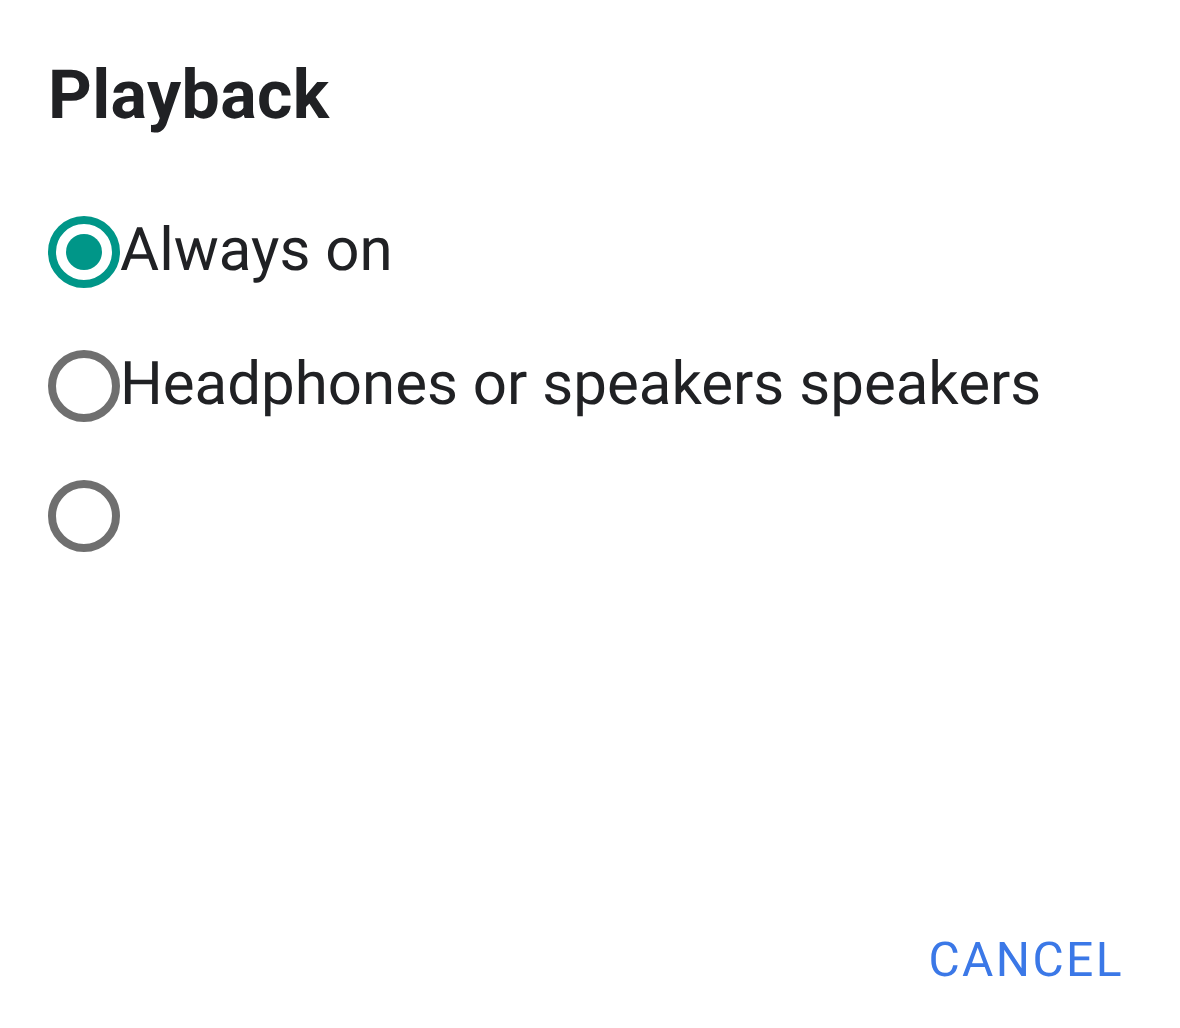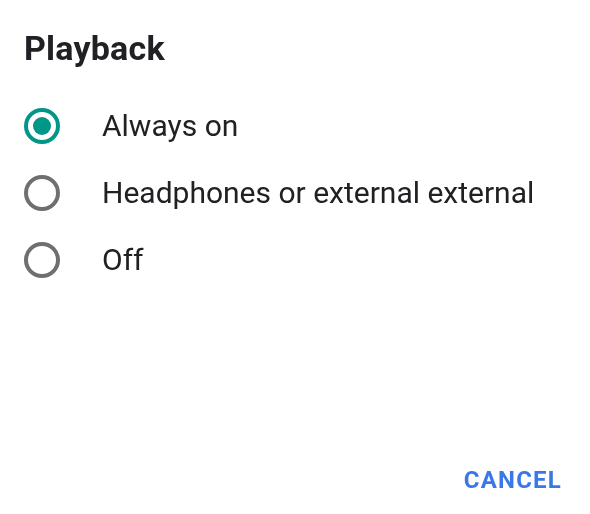--- a/index.html
+++ b/index.html
@@ -23,21 +23,20 @@
       margin-bottom: 38px;
     }
     .options {
       display: flex;
       flex-direction: column;
       gap: 28px;
     }
     .option {
       display: flex;
       align-items: center;
-      gap: 42px;
       cursor: pointer;
     }
     .radio {
       width: 36px;
       height: 36px;
       border-radius: 50%;
       border: 4px solid #6f6f6f;
       flex-shrink: 0;
       position: relative;
     }
@@ -60,21 +59,21 @@
       line-height: 1.3;
       color: #202124;
     }
     .actions {
       position: absolute;
       bottom: 20px;
       right: 28px;
     }
     .cancel-btn {
       font-size: 24px;
-      font-weight: 700;
+      font-weight: 400;
       letter-spacing: 1.2px;
       color: #3b78e7;
       background: none;
       border: none;
       cursor: pointer;
       text-transform: uppercase;
       font-family: inherit;
     }
   </style>
 </head>
@@ -82,23 +81,22 @@
 
 <h1 class="title">Playback</h1>
 
 <div class="options">
   <div class="option">
     <span class="radio selected"></span>
     <span class="option-label">Always on</span>
   </div>
   <div class="option">
     <span class="radio"></span>
-    <span class="option-label">Headphones or external external</span>
+    <span class="option-label">Headphones or speakers speakers</span>
   </div>
   <div class="option">
     <span class="radio"></span>
-    <span class="option-label">Off</span>
   </div>
 </div>
 
 <div class="actions">
   <button class="cancel-btn">CANCEL</button>
 </div>
 
 </body></html>

